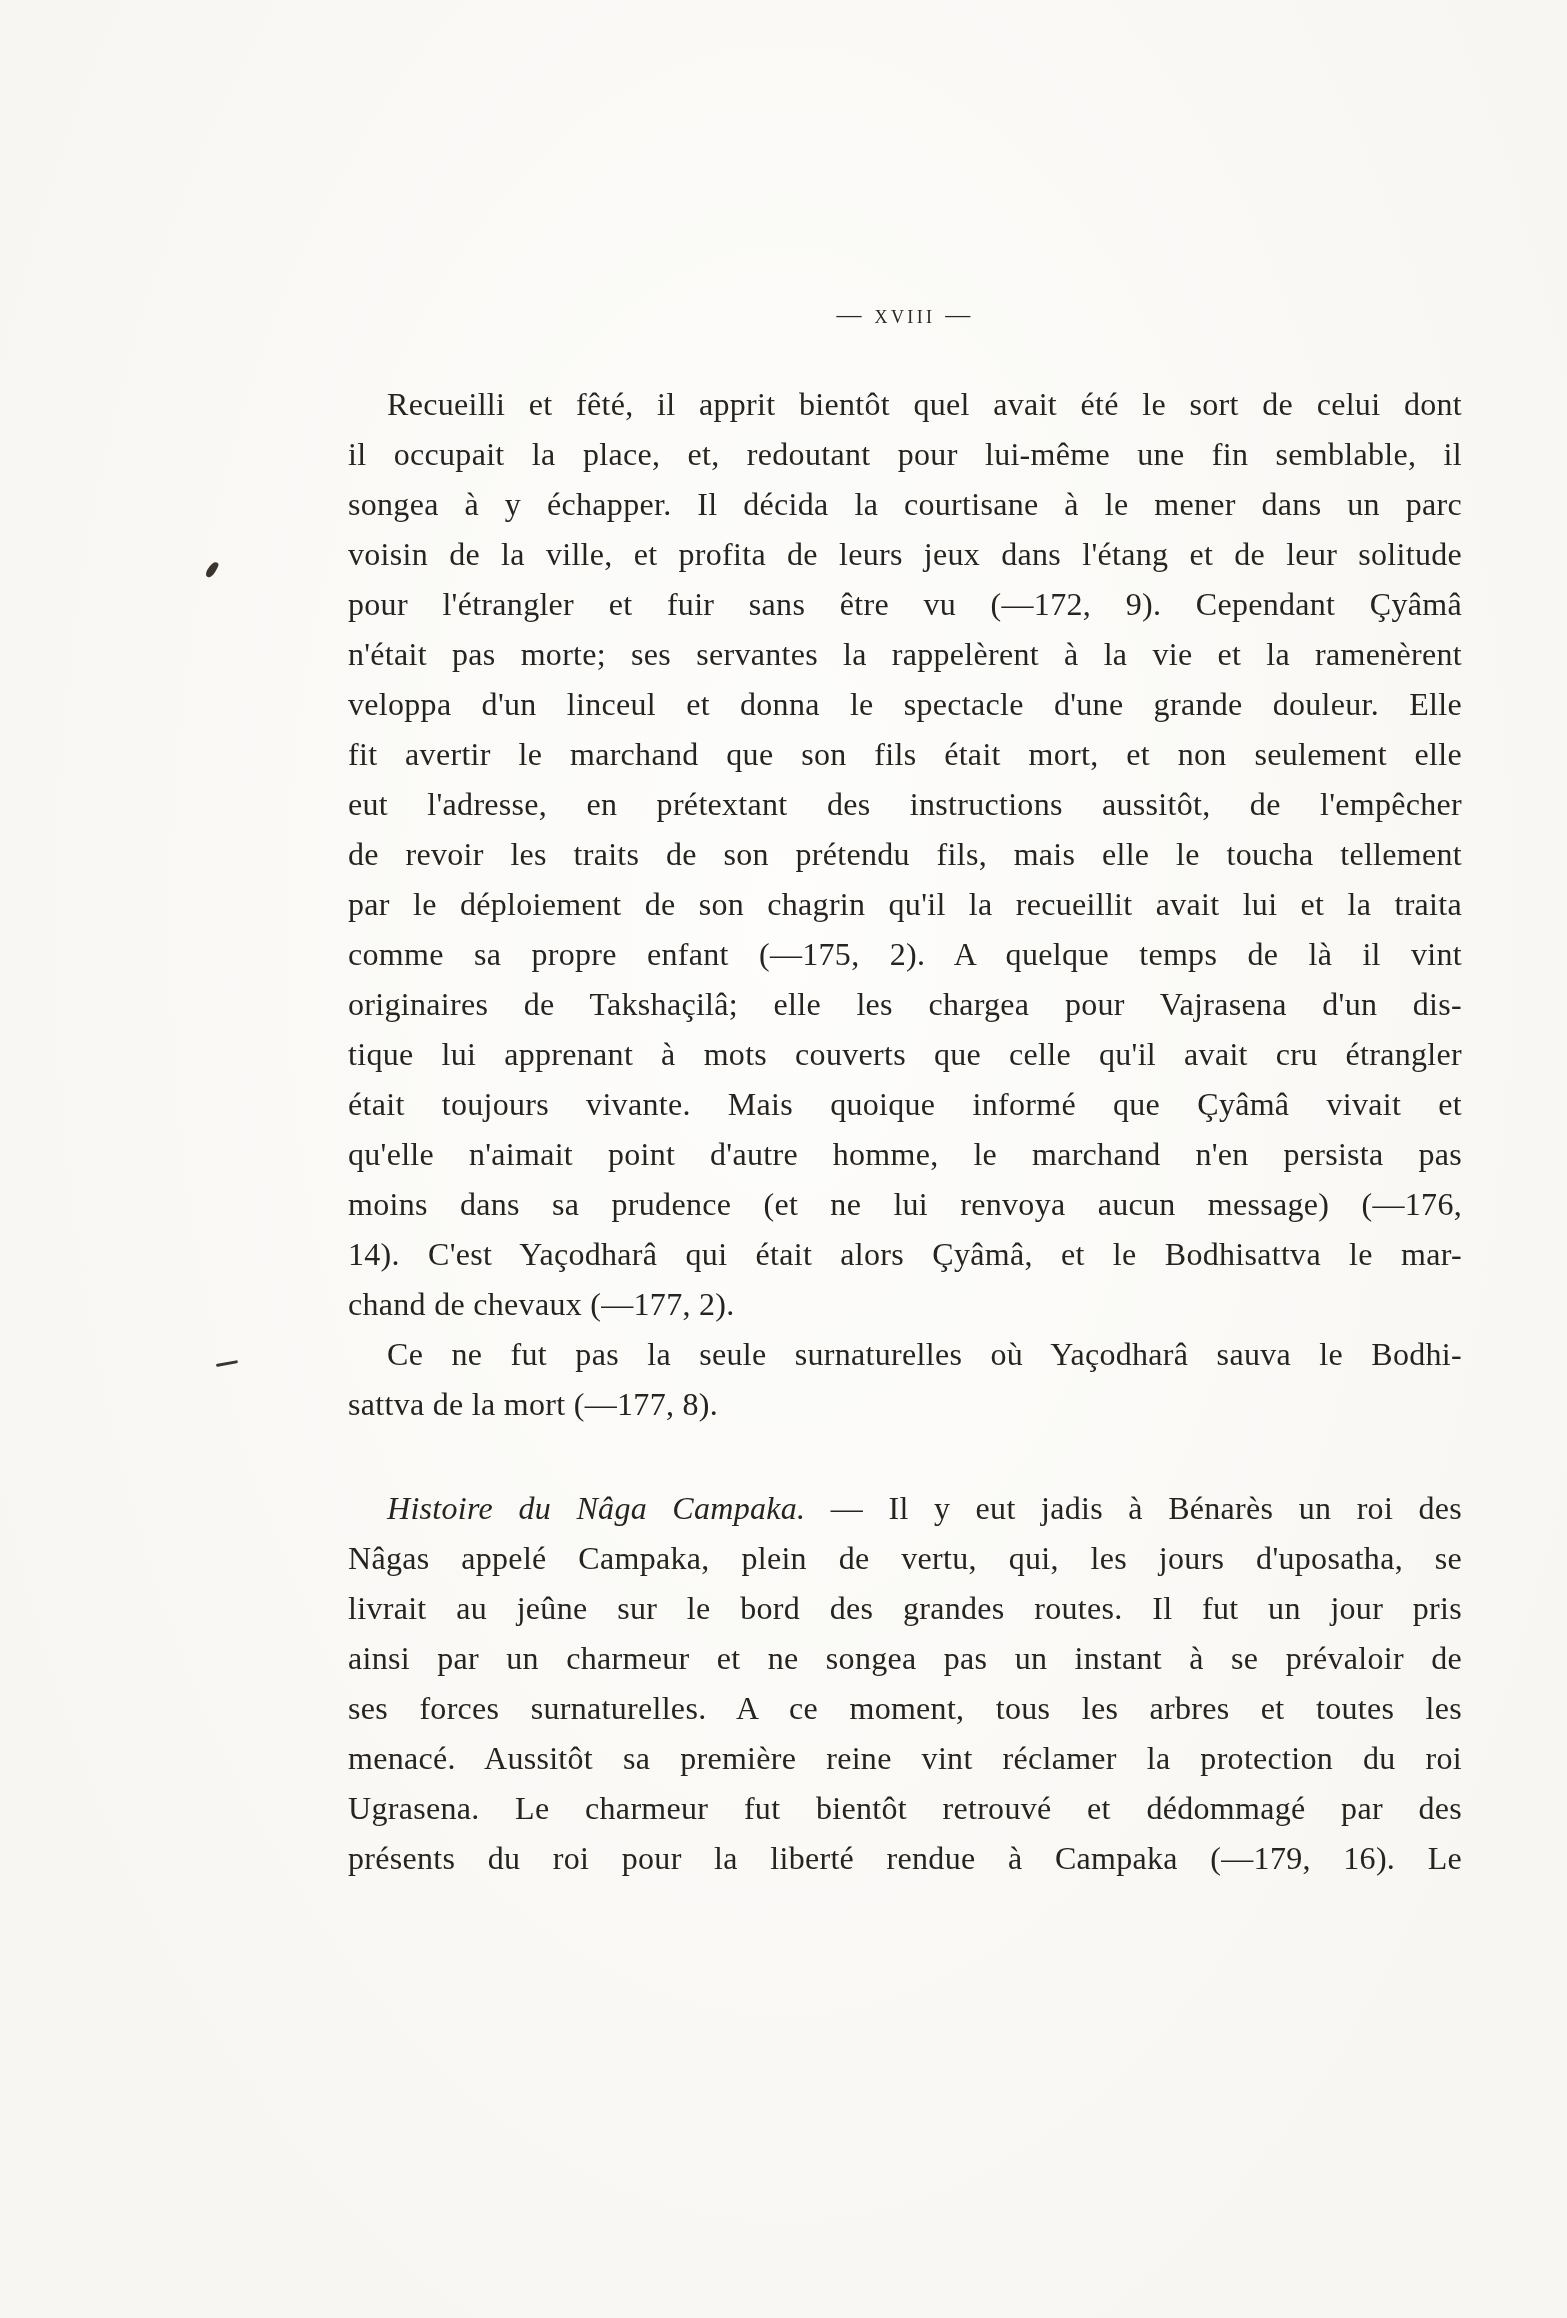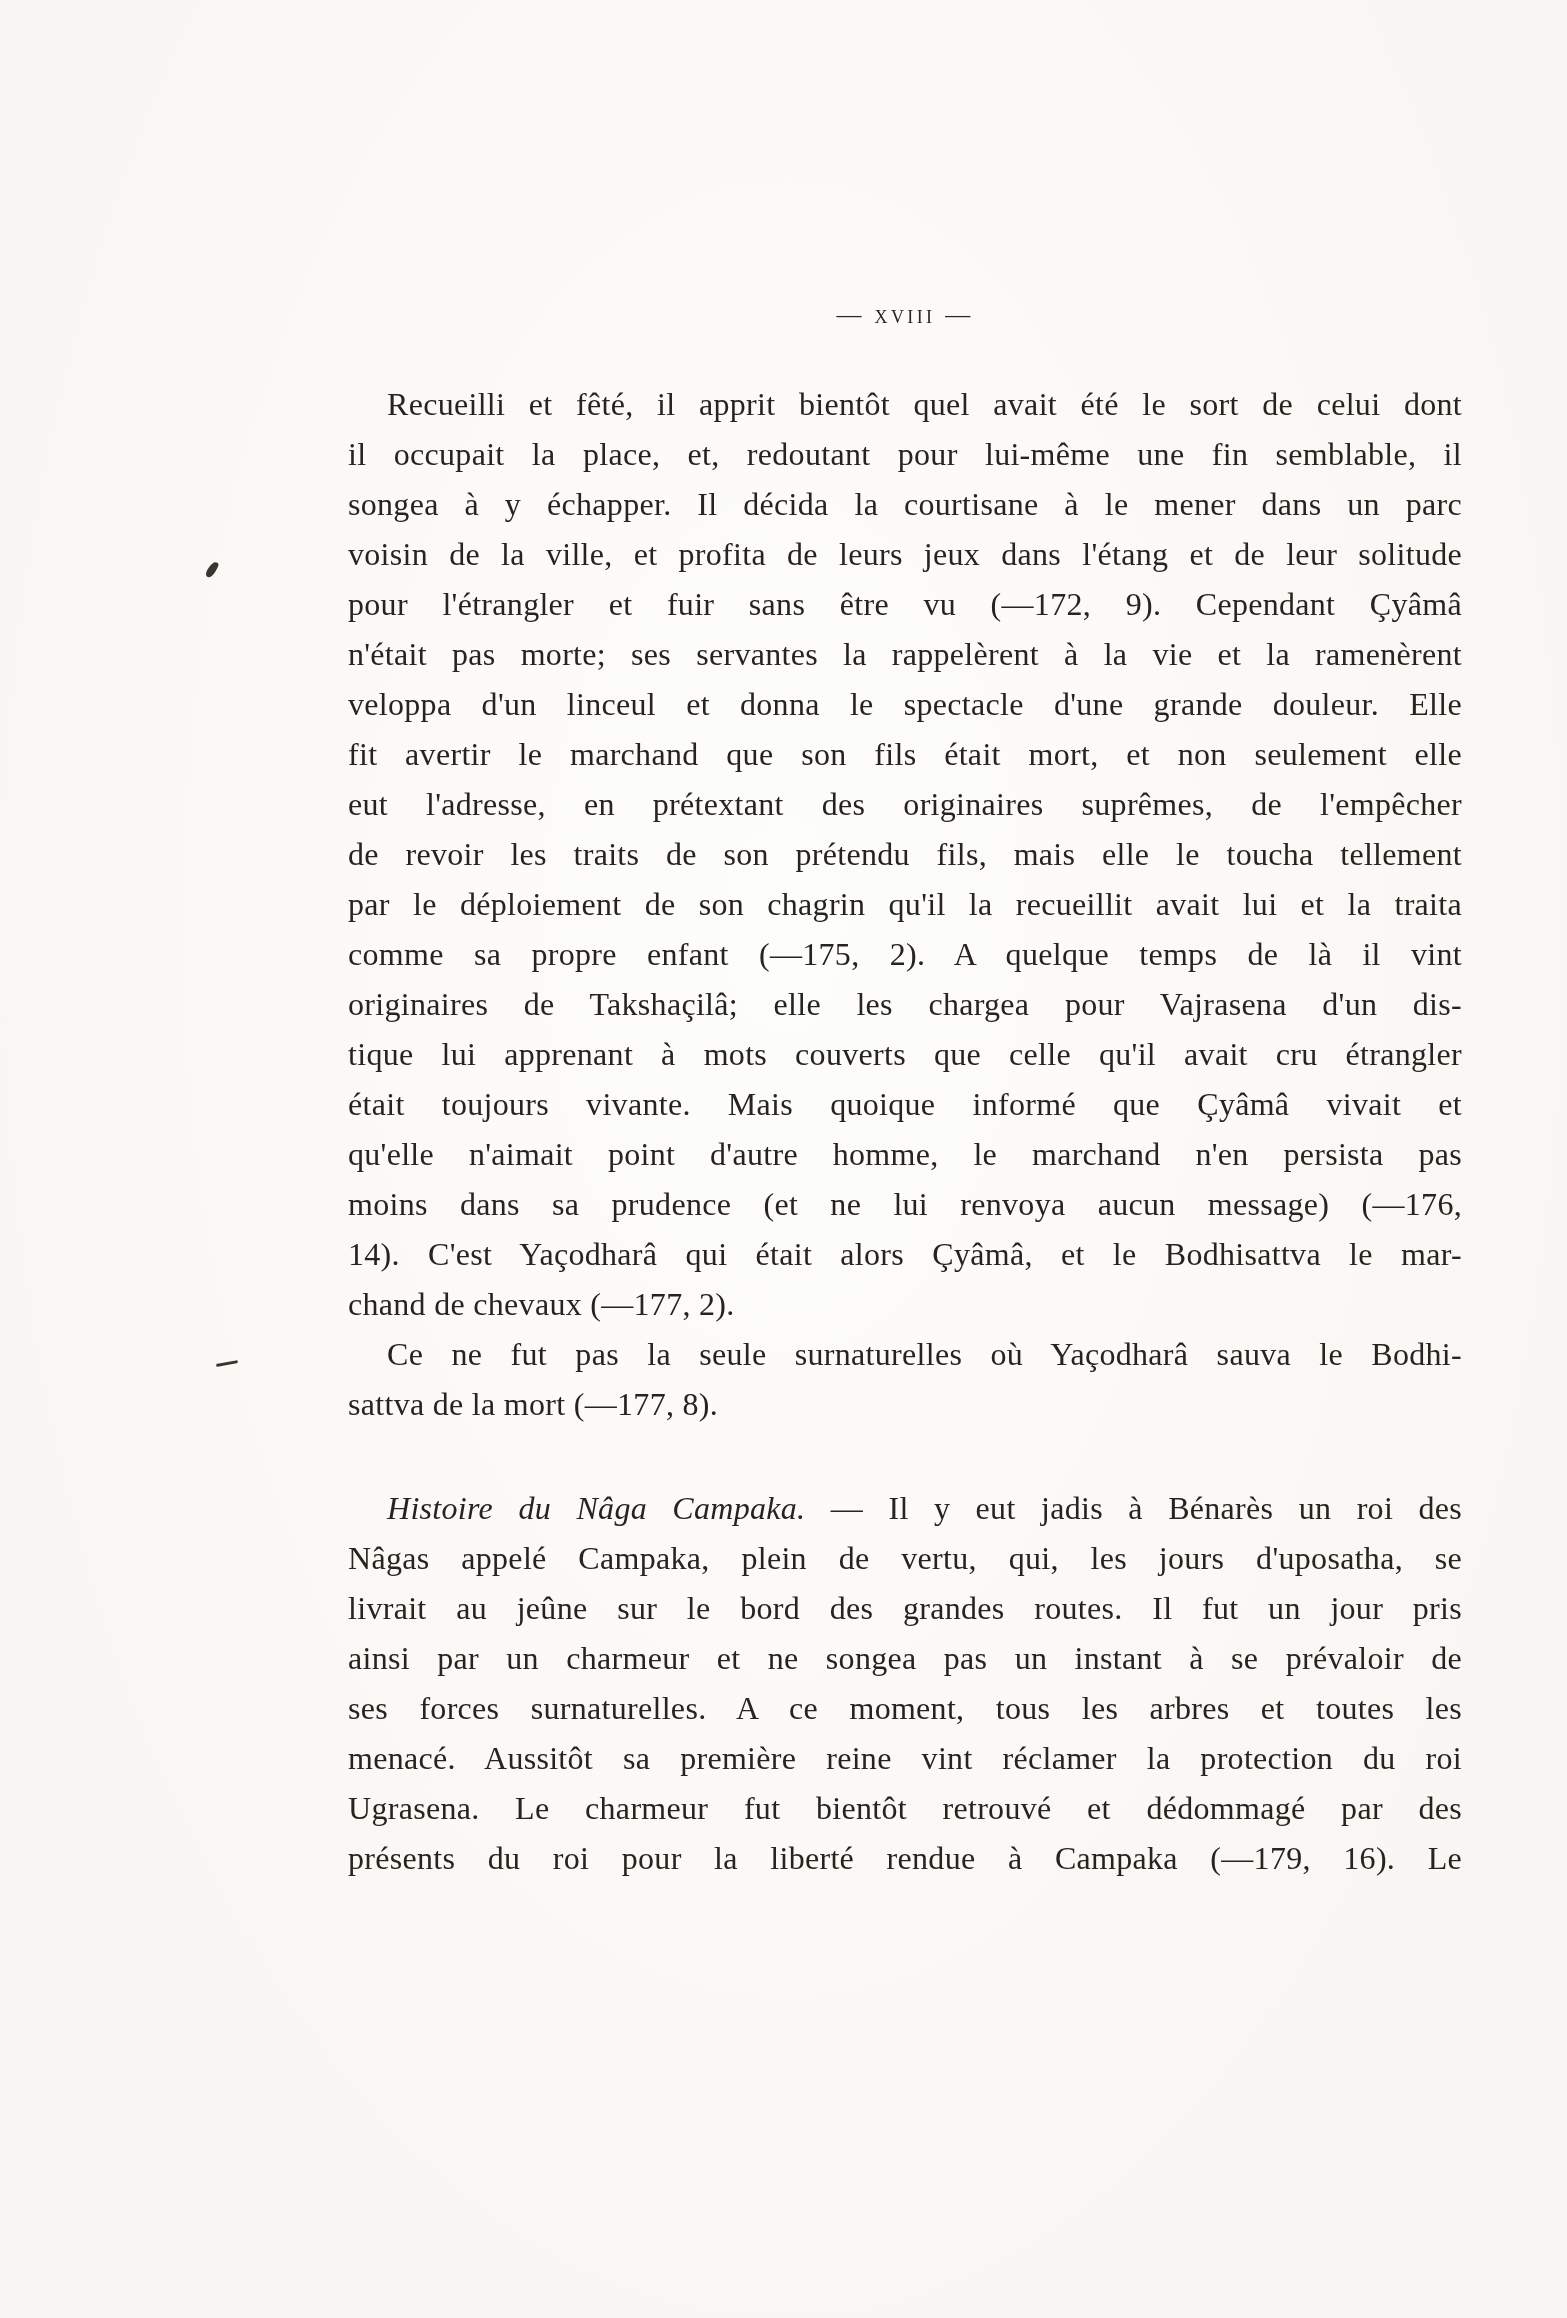--- a/index.html
+++ b/index.html
@@ -85,21 +85,21 @@
   <div class="text-block">
       <div class="paragraph">
         <div class="line first just">Recueilli et fêté, il apprit bientôt quel avait été le sort de celui dont</div>
         <div class="line just">il occupait la place, et, redoutant pour lui-même une fin semblable, il</div>
         <div class="line just">songea à y échapper. Il décida la courtisane à le mener dans un parc</div>
         <div class="line just">voisin de la ville, et profita de leurs jeux dans l'étang et de leur solitude</div>
         <div class="line just">pour l'étrangler et fuir sans être vu (—172, 9). Cependant Çyâmâ</div>
         <div class="line just">n'était pas morte; ses servantes la rappelèrent à la vie et la ramenèrent</div>
         <div class="line just">veloppa d'un linceul et donna le spectacle d'une grande douleur. Elle</div>
         <div class="line just">fit avertir le marchand que son fils était mort, et non seulement elle</div>
-        <div class="line just">eut l'adresse, en prétextant des originaires suprêmes, de l'empêcher</div>
+        <div class="line just">eut l'adresse, en prétextant des instructions aussitôt, de l'empêcher</div>
         <div class="line just">de revoir les traits de son prétendu fils, mais elle le toucha tellement</div>
         <div class="line just">par le déploiement de son chagrin qu'il la recueillit avait lui et la traita</div>
         <div class="line just">comme sa propre enfant (—175, 2). A quelque temps de là il vint</div>
         <div class="line just">originaires de Takshaçilâ; elle les chargea pour Vajrasena d'un dis-</div>
         <div class="line just">tique lui apprenant à mots couverts que celle qu'il avait cru étrangler</div>
         <div class="line just">était toujours vivante. Mais quoique informé que Çyâmâ vivait et</div>
         <div class="line just">qu'elle n'aimait point d'autre homme, le marchand n'en persista pas</div>
         <div class="line just">moins dans sa prudence (et ne lui renvoya aucun message) (—176,</div>
         <div class="line just">14). C'est Yaçodharâ qui était alors Çyâmâ, et le Bodhisattva le mar-</div>
         <div class="line last">chand de chevaux (—177, 2).</div>

